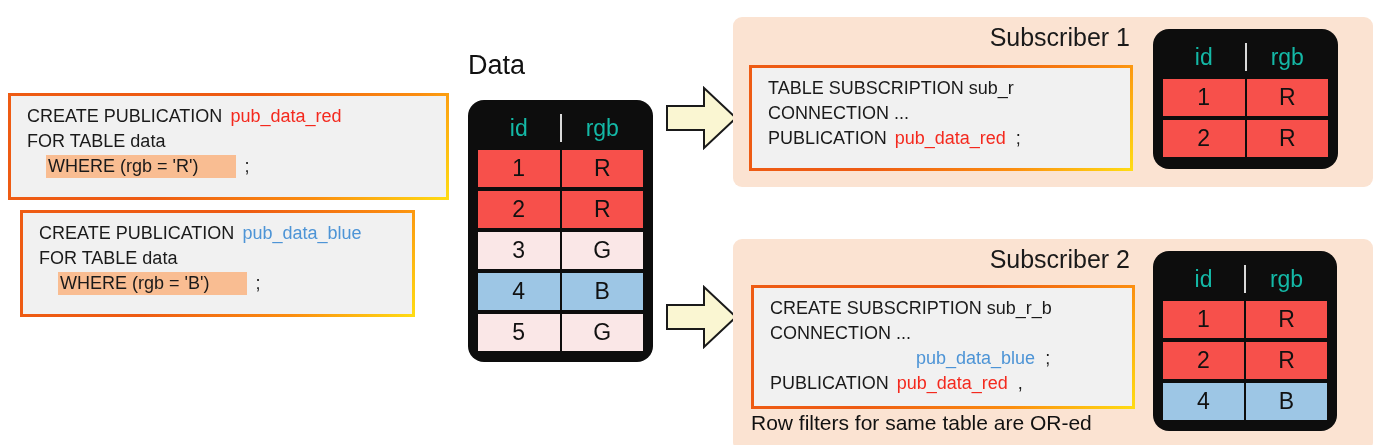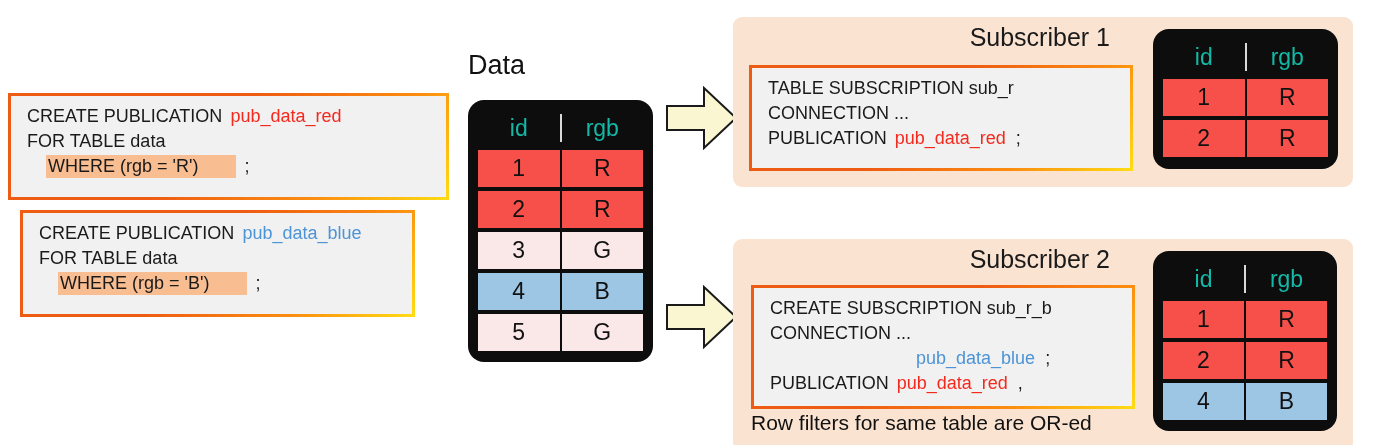--- a/index.html
+++ b/index.html
@@ -21,21 +21,21 @@
   .t-blue{color:var(--blue-text);}
   .name{margin-left:8px;}
   .suffix{margin-left:10px;}
   .hl{background:var(--highlight);padding:1px 38px 2px 2px;margin-left:19px;}
   .semi{margin-left:8px;}
   .indent{margin-left:146px;}
 
   
   .data-title{position:absolute;left:468px;top:50px;width:185px;text-align:left;
     font-size:27px;font-weight:500;color:#111;}
-  .panel{position:absolute;background:var(--panel-bg);border-radius:9px;}
+  .panel{position:absolute;background:var(--panel-bg);border-radius:9px;padding-left:20px;}
   .panel-title{position:absolute;right:243px;top:6px;font-size:25px;color:#1a1a1a;white-space:nowrap;}
   .note{position:absolute;font-size:21px;color:#111;white-space:nowrap;}
 
   
   .blacktable{position:absolute;background:#0d0d0d;border-radius:16px;
     padding:10px;box-sizing:border-box;}
   .thead{display:flex;align-items:center;height:36px;}
   .tcell{flex:1;text-align:center;}
   .th{color:#14b8a6;font-size:23px;}
   .hdiv{width:2px;height:28px;background:#d9d9d9;}

